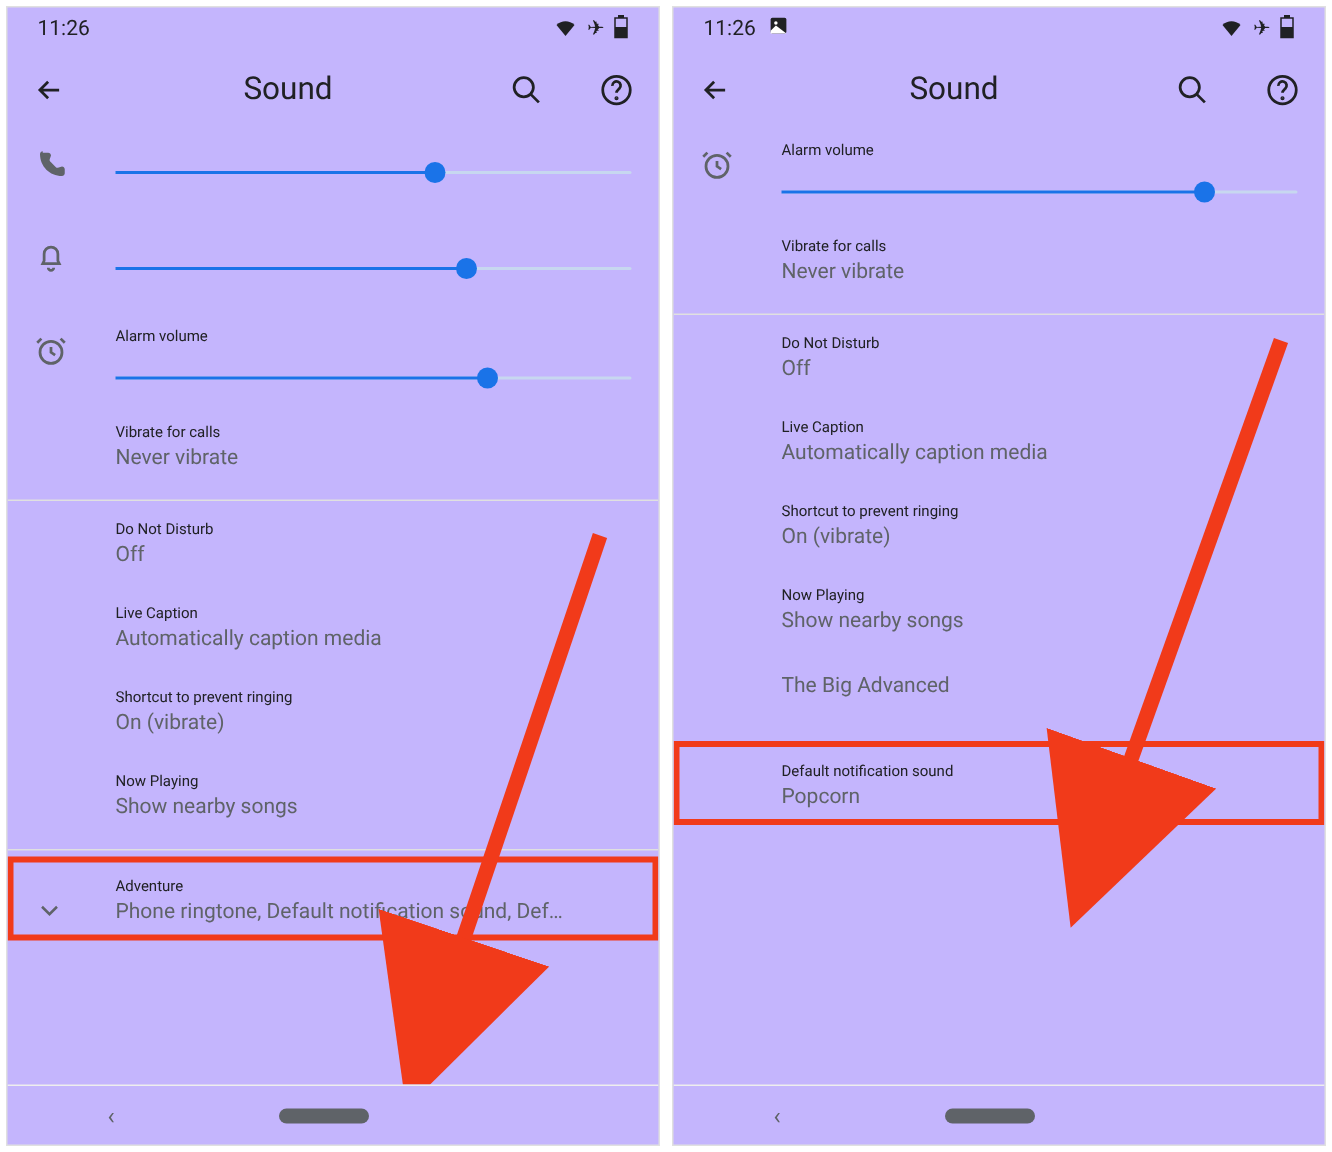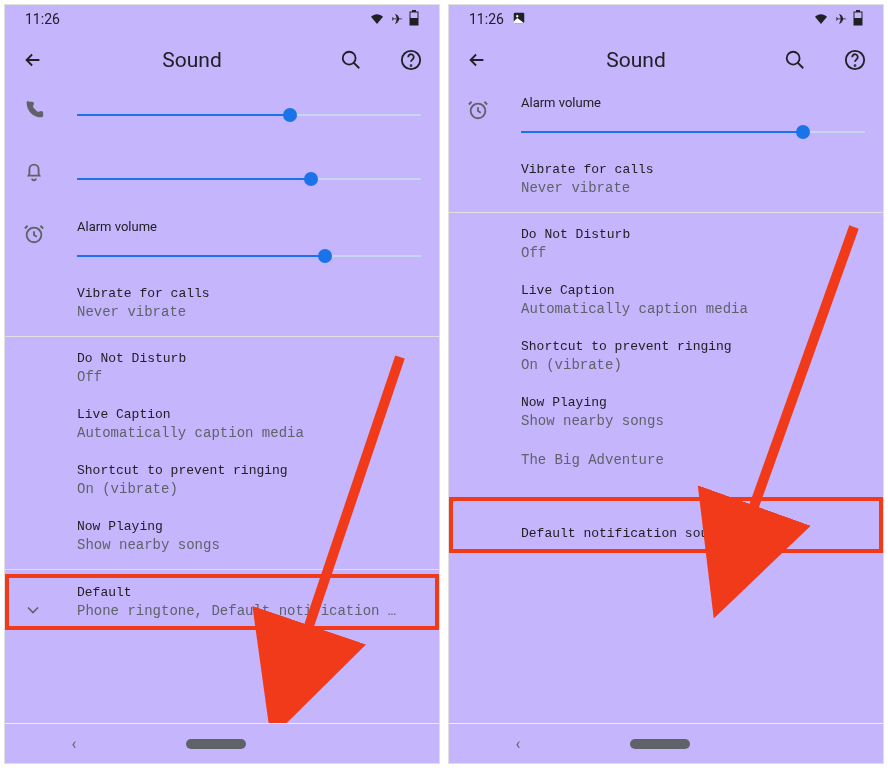--- a/index.html
+++ b/index.html
@@ -71,21 +71,21 @@
   .row .lefticon {
     width: 54px;
     display:flex;
     align-items:flex-start;
     justify-content:flex-start;
     padding-top:4px;
     color:#5f6368;
   }
   .row .body { flex:1; }
   .row .label {
-    font-size: 13px;
+    font-size: 10px;
     color: #202124;
     margin-bottom: 2px;
   }
   .row .sub {
     font-size: 14px;
     color: #5f6368;
     line-height:1.3;
   }
   .sliderrow { min-height: 62px; padding-top:8px; padding-bottom:8px;}
   .sliderrow .slider {
@@ -131,21 +131,21 @@
   .navpill {
     width:60px; height:10px;
     background:#5f6368; border-radius:6px;
   }
   .navback { color:#5f6368; font-size:16px; }
   .arrow {
     position:absolute;
     pointer-events:none;
   }
   .arrow svg { overflow:visible; }
-  .row.compact { min-height:56px; padding-top:10px; padding-bottom:10px;font-family:Liberation Mono, monospace; }
+  .row.compact { min-height:56px; padding-top:10px; padding-bottom:10px; }
   .ellipsis { white-space:nowrap; overflow:hidden; text-overflow:ellipsis; max-width:320px;}
 </style>
 </head>
 <body>
 
 <div class="wrap">
 
   <div class="phone">
     <div class="statusbar">
       <span>11:26</span>
@@ -284,21 +284,21 @@
 
       <div class="divider"></div>
 
       <div class="row compact highlight">
         <div class="lefticon">
           <svg width="20" height="20" viewBox="0 0 24 24" fill="none" stroke="#5f6368" stroke-width="2">
               <path d="M6 9l6 6 6-6"></path>
             </svg>
         </div>
         <div class="body">
-          <div class="label">Default</div>
+          <div class="label">Adventure</div>
           <div class="sub ellipsis">Phone ringtone, Default notification sound, Def…</div>
         </div>
       </div>
 
       <div class="arrow" style="left:260px; top:260px;">
         <svg width="150" height="360">
           <defs>
               <marker id="ah1" markerWidth="12" markerHeight="12" refX="6" refY="6" orient="auto">
                 <path d="M0,0 L12,6 L0,12 z" fill="#f13a1a"></path>
               </marker>
@@ -424,28 +424,29 @@
         <div class="lefticon"></div>
         <div class="body">
           <div class="label">Now Playing</div>
           <div class="sub">Show nearby songs</div>
         </div>
       </div>
 
       <div class="row compact">
         <div class="lefticon"></div>
         <div class="body">
-          <div class="sub">The Big Adventure</div>
+          <div class="sub">The Big Advanced</div>
         </div>
       </div>
 
       <div class="row compact highlight">
         <div class="lefticon"></div>
         <div class="body">
           <div class="label">Default notification sound</div>
+          <div class="sub">Popcorn</div>
         </div>
       </div>
 
       <div class="row compact">
         <div class="lefticon"></div>
       </div>
 
       <div class="arrow" style="left:260px; top:130px;">
         <svg width="160" height="370">
           <defs>

